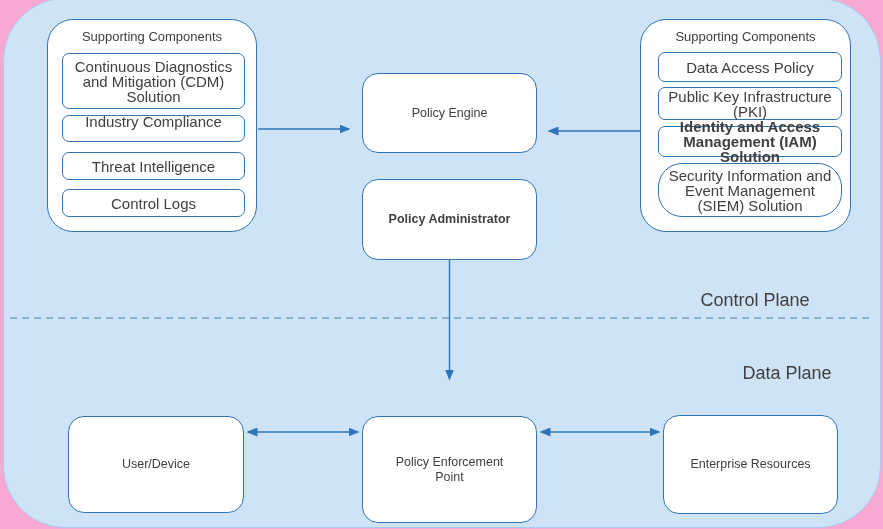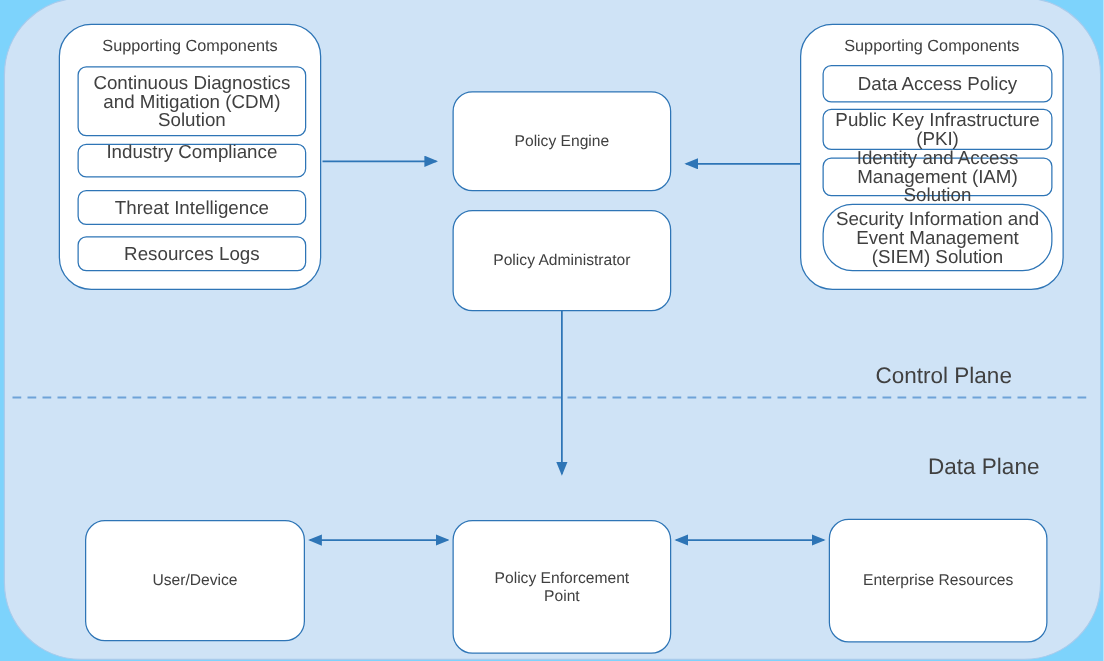--- a/index.html
+++ b/index.html
@@ -1,19 +1,19 @@
 <!DOCTYPE html>
 <html><head>
 <meta charset="utf-8">
 <style>
   html,body { margin:0; padding:0; background:#ffffff; }
   .canvas {
     position:relative; width:883px; height:529px;
     font-family:"Liberation Sans", sans-serif; color:#404040;
-    background:#7dd3fc; overflow:hidden;
+    background:#f9a8d4; overflow:hidden;
   }
   .backplate {
     position:absolute; left:3px; top:-2px; width:876px; height:528px;
     background:#cfe3f6; border:1px solid #a9cbec; border-radius:62px;
   }
   .arrow-layer { position:absolute; left:0; top:0; width:883px; height:529px; pointer-events:none; }
   .node {
     position:absolute; background:#ffffff; border:1.5px solid #2e75b6;
     display:flex; align-items:center; justify-content:center;
     text-align:center; color:#404040; box-sizing:border-box;
@@ -29,25 +29,25 @@
   
   .panel-left  { left:47px;  top:19px; width:210px; height:213px; }
   .l-item0 { left:62px;  top:53px;  width:183px; height:56px; }
   .l-item1 { left:62px;  top:115px; width:183px; height:27px;align-items:flex-end; }
   .l-item2 { left:62px;  top:152px; width:183px; height:28px; }
   .l-item3 { left:62px;  top:189px; width:183px; height:28px; }
   
   .panel-right { left:640px; top:19px; width:211px; height:213px; }
   .r-item0 { left:658px; top:52px;  width:184px; height:30px; }
   .r-item1 { left:658px; top:87px;  width:184px; height:33px; }
-  .r-item2 { left:658px; top:126px; width:184px; height:31px; }
+  .r-item2 { left:658px; top:126px; width:184px; height:31px;font-weight:bold; }
   .r-item3 { left:658px; top:163px; width:184px; height:54px;border-radius:24px; }
   
   .policy-engine { left:362px; top:40px;  width:175px; height:80px; }
-  .policy-admin  { left:362px; top:135px; width:175px; height:81px; }
+  .policy-admin  { left:362px; top:146px; width:175px; height:81px;font-weight:bold; }
   .user-device   { left:68px;  top:383px; width:176px; height:97px; }
   .pep           { left:362px; top:383px; width:175px; height:107px; }
   .pep .lbl      { display:block; width:130px; }
   .enterprise    { left:663px; top:382px; width:175px; height:99px; }
   
   .plane-label { position:absolute; width:190px; text-align:center; font-size:18px; color:#404040; }
   .plane-control { left:660px; top:290px; }
   .plane-data    { left:692px; top:341px;margin-top:22px; }
 </style>
 </head>
@@ -77,21 +77,21 @@
   <div class="node sub-node l-item0">
     <span class="lbl">Continuous Diagnostics and Mitigation (CDM) Solution</span>
   </div>
   <div class="node sub-node l-item1">
     <span class="lbl">Industry Compliance</span>
   </div>
   <div class="node sub-node l-item2">
     <span class="lbl">Threat Intelligence</span>
   </div>
   <div class="node sub-node l-item3">
-    <span class="lbl">Resources Logs</span>
+    <span class="lbl">Control Logs</span>
   </div>
 
   <div class="node panel panel-right">
     <div class="panel-title">Supporting Components</div>
   </div>
   <div class="node sub-node r-item0">
     <span class="lbl">Data Access Policy</span>
   </div>
   <div class="node sub-node r-item1">
     <span class="lbl">Public Key Infrastructure (PKI)</span>

